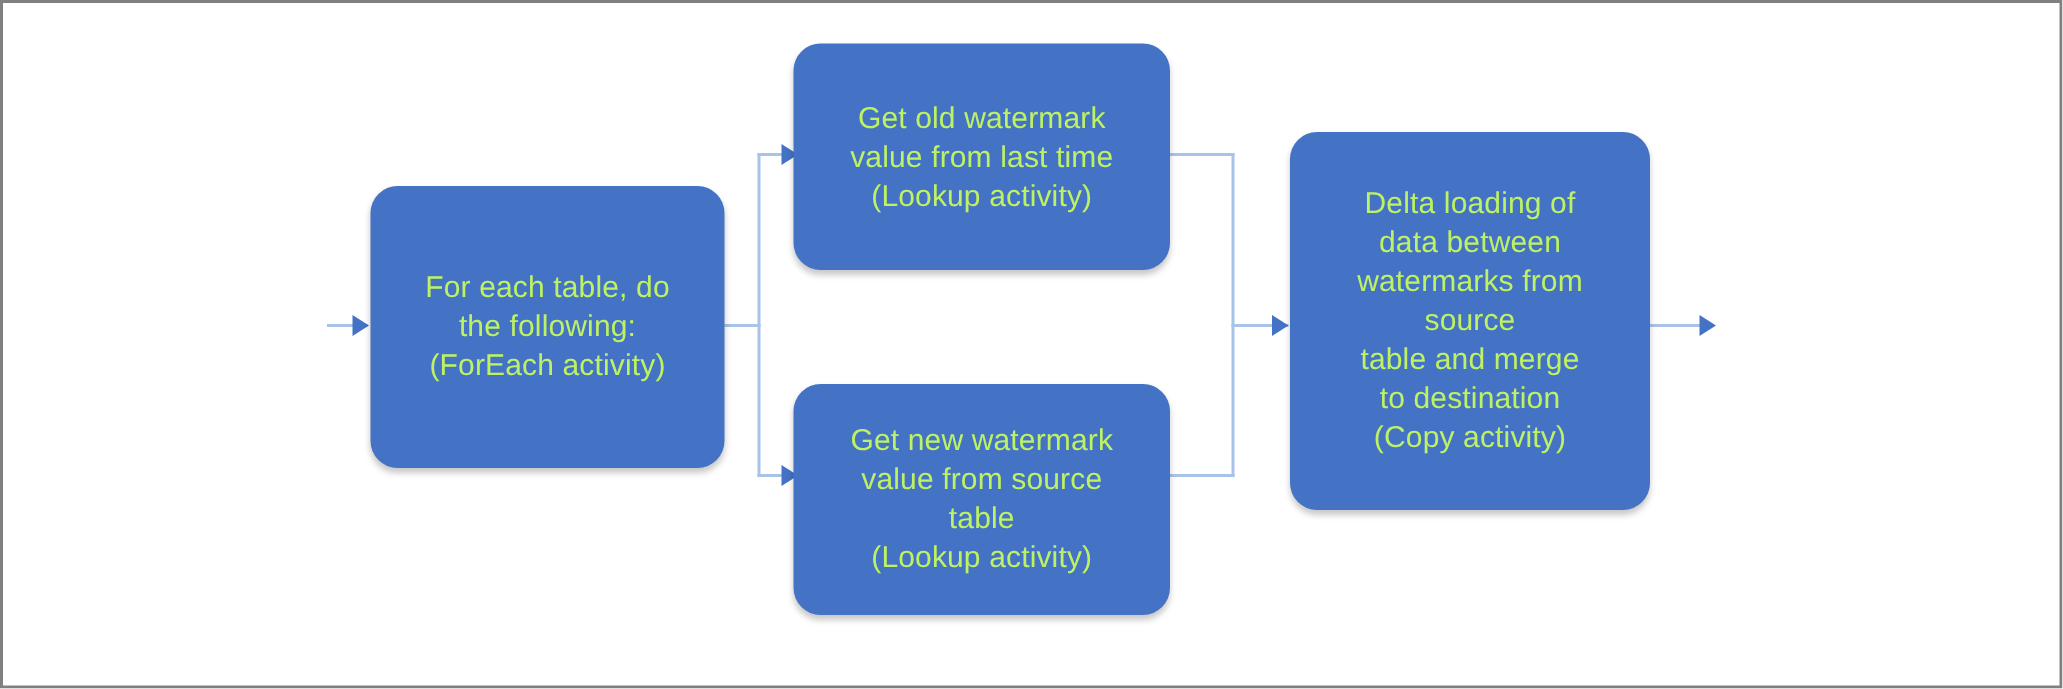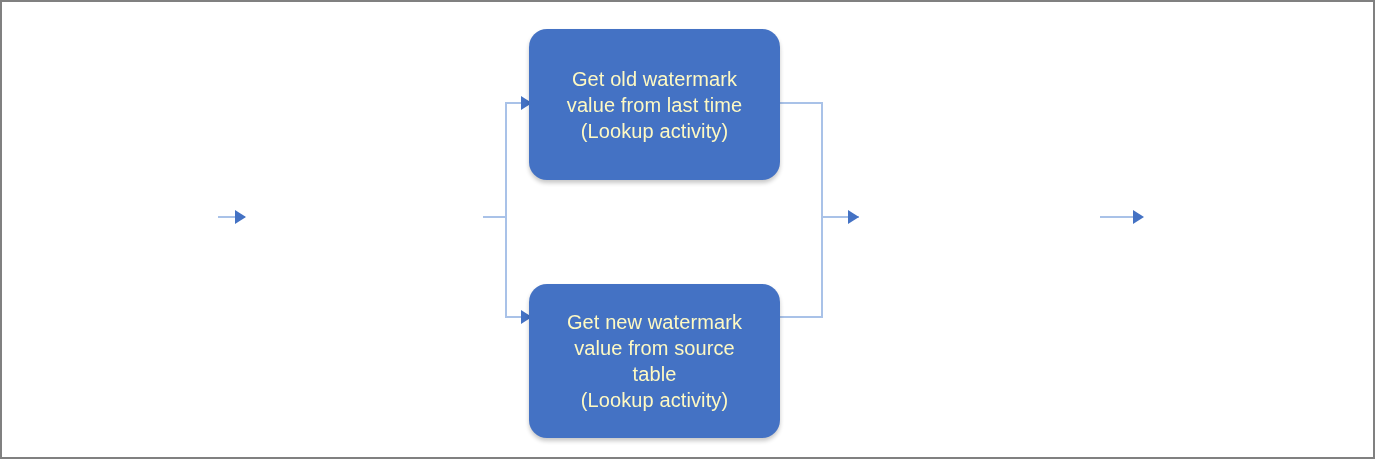--- a/index.html
+++ b/index.html
@@ -14,21 +14,21 @@
     background: #ffffff;
     box-sizing: border-box;
     border: 2px solid #808080;
     overflow: hidden;
     font-family: "Liberation Sans", sans-serif;
   }
   .node {
     position: absolute;
     box-sizing: border-box;
     background: #4472C4;
-    color: #fef9c3;
+    color: #bef264;
     border-radius: 18px;
     display: flex;
     align-items: center;
     justify-content: center;
     text-align: center;
     line-height: 1.30;
     font-size: 20px;
     padding: 8px 8px;
     box-shadow: 0 3px 4px rgba(0,0,0,0.22);
     white-space: pre-line;
@@ -72,25 +72,35 @@
   <div class="hline" style="left:778px; top:100px; width:43px;"></div>
   <div class="hline" style="left:778px; top:314px; width:43px;"></div>
   <div class="vline" style="left:819px; top:100px; height:216px;"></div>
   <div class="hline" style="left:819px; top:214px; width:38px;"></div>
   <div class="arrowhead" style="left:846px; top:208px;"></div>
 
   <div class="hline" style="left:1098px; top:214px; width:42px;"></div>
   <div class="arrowhead" style="left:1131px; top:208px;"></div>
 
 
+  <div class="node" style="left:245px; top:122px; width:236px; height:188px; font-size:20px;">For each table, do
+the following:
+(ForEach activity)</div>
 
   <div class="node" style="left:527px; top:27px; width:251px; height:151px; font-size:20px;">Get old watermark
 value from last time
 (Lookup activity)</div>
 
-  <div class="node" style="left:527px; top:254px; width:251px; height:154px; font-size:20px;margin-top:28px;">Get new watermark
+  <div class="node" style="left:527px; top:254px; width:251px; height:154px; font-size:20px;">Get new watermark
 value from source
 table
 (Lookup activity)</div>
 
+  <div class="node" style="left:858px; top:86px; width:240px; height:252px; font-size:20px;">Delta loading of
+data between
+watermarks from
+source
+table and merge
+to destination
+(Copy activity)</div>
 
 
 </div>
 
 </body></html>

